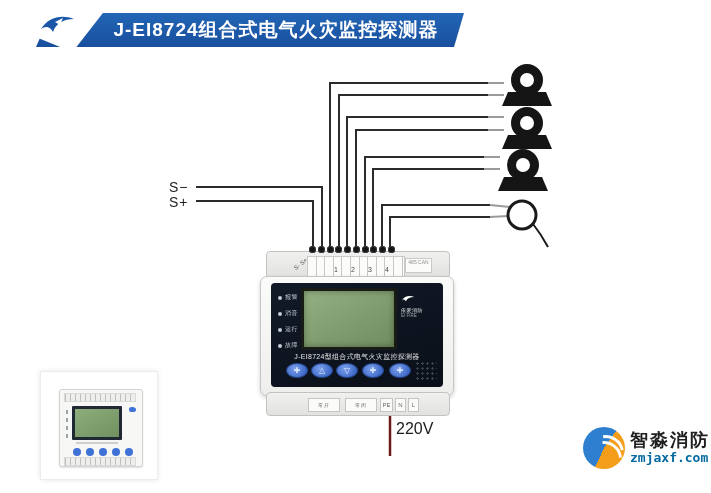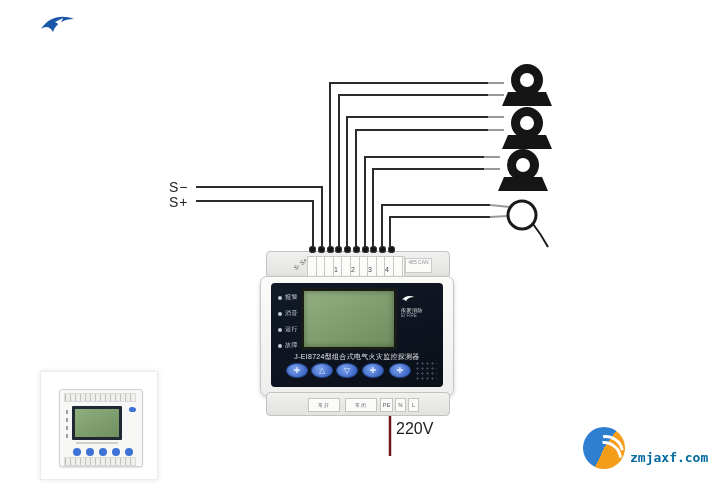--- a/index.html
+++ b/index.html
@@ -215,20 +215,25 @@
   <div class="abs strip" style="left:266px;top:392px;width:184px;height:24px">
     <div class="abs cell cell-cjk" style="left:41px;top:5px;width:32px;height:14px">常开</div>
     <div class="abs cell cell-cjk" style="left:78px;top:5px;width:32px;height:14px">常闭</div>
     <div class="abs cell cell-sm" style="left:113px;top:5px;width:13px;height:14px">PE</div>
     <div class="abs cell cell-sm" style="left:128px;top:5px;width:11px;height:14px">N</div>
     <div class="abs cell cell-sm" style="left:141px;top:5px;width:11px;height:14px">L</div>
   </div>
 
   <div class="abs power-label">220V</div>
 
+  <div class="abs banner-outer">
+    <div class="abs banner-blue">
+      <div class="banner-title">J-EI8724组合式电气火灾监控探测器</div>
+    </div>
+  </div>
   <div class="abs banner-flag"></div>
   <svg class="abs banner-logo" viewBox="0 0 40 24">
     <path d="M3 16 C10 4 24 1 36 6 C26 6 18 10 15 19 C12 13 7 13 3 16 Z" fill="#1a57a8"></path>
     <path d="M17 9 l8 -4 l-3 7 Z" fill="#ffffff"></path>
   </svg>
 
   <div class="abs inset">
     <div class="mini-body">
       <div class="mini-strip" style="top:3px"></div>
       <div class="mini-leds"></div>
@@ -243,15 +248,16 @@
       <div class="mini-btn" style="left:52px"></div>
       <div class="mini-btn" style="left:65px"></div>
       <div class="mini-strip" style="top:67px"></div>
     </div>
   </div>
 
   <div class="abs wm-logo">
     <div class="wm-arc" style="left:5px;top:8px;transform:rotate(35deg)"></div>
     <div class="wm-arc" style="left:3px;top:14px;transform:rotate(40deg)"></div>
   </div>
+  <div class="abs wm-brand">智淼消防</div>
   <div class="abs wm-site">zmjaxf.com</div>
 
 </div>
 
 </body></html>

